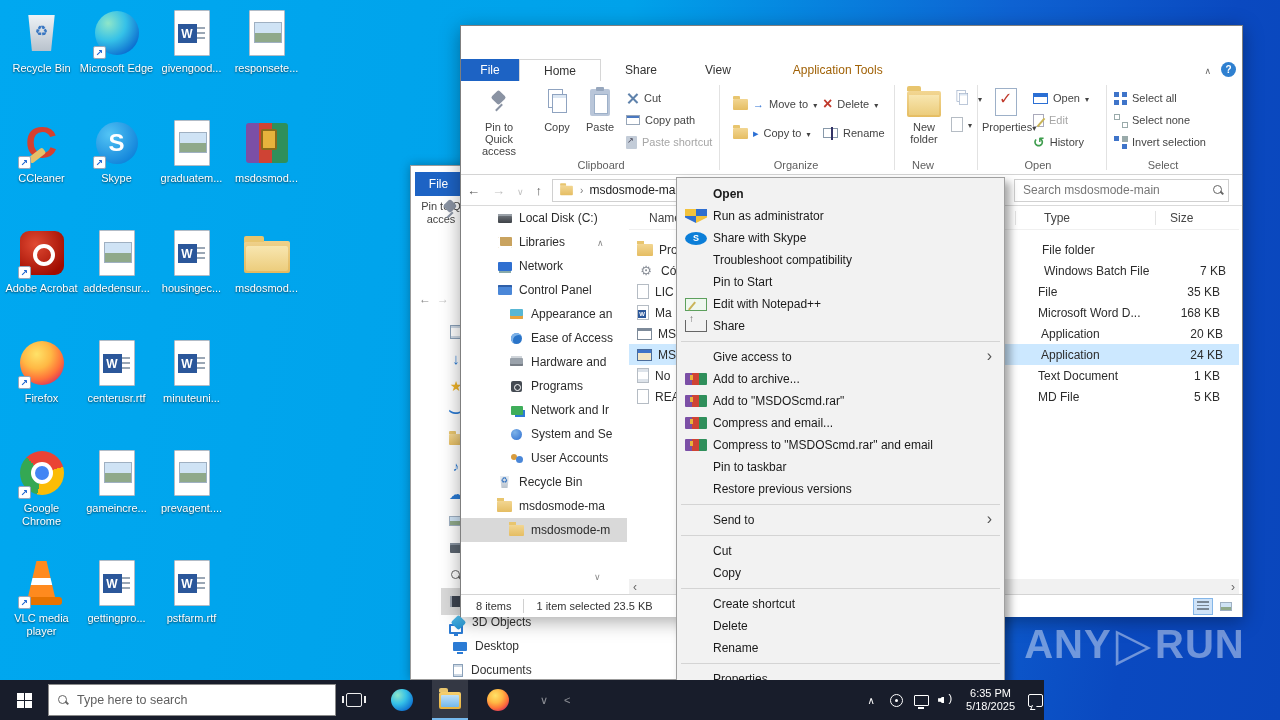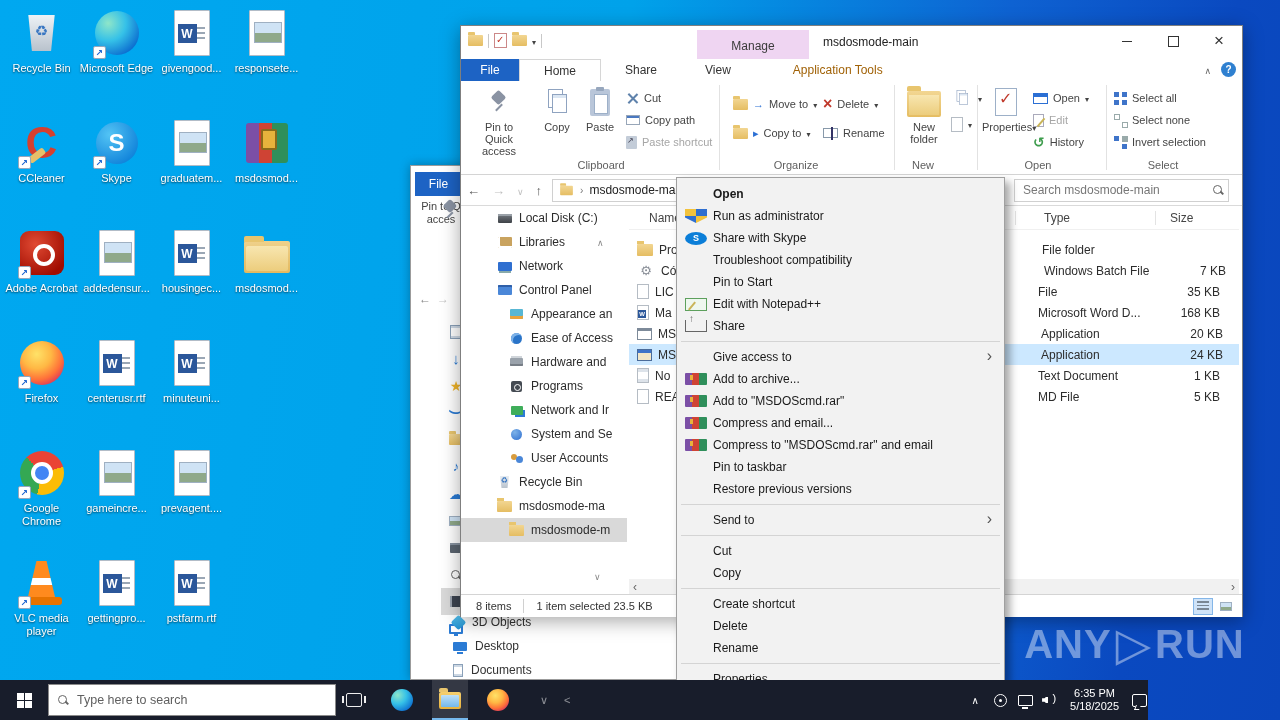--- a/index.html
+++ b/index.html
@@ -292,21 +292,21 @@
   .m-skype::before { content:"S"; }
   .m-npp { width:11px; height:13px; background:#eef7ee; border:1px solid #5da05d; position:relative; }
   .m-npp::after { content:""; position:absolute; left:5px; top:2px; width:2px; height:10px; background:#c9b458; transform:rotate(40deg); }
   .m-share { position:relative; width:13px; height:12px; border:1.5px solid #666; border-top:none; }
   .m-share::after { content:"↑"; position:absolute; left:3px; top:-7px; font-size:10px; color:#666; }
   .m-rar { width:13px; height:12px; border-radius:1px;
            background:linear-gradient(90deg,#7b4fa6 0 32%,#cf4334 32% 62%,#2f8f5b 62% 100%); position:relative; }
   .m-rar::after { content:""; position:absolute; left:5px; top:2px; width:3px; height:5px; background:#e7b33c; }
 
   
-  #taskbar { position:absolute; left:0; top:680px; width:1148px; height:40px; background:#181d2b; z-index:60;
+  #taskbar { position:absolute; left:0; top:680px; width:1044px; height:40px; background:#181d2b; z-index:60;
              display:flex; align-items:center; }
   #start-btn { width:48px; height:40px; display:flex; align-items:center; justify-content:center; }
   .winlogo { width:15px; height:15px; display:grid; grid-template-columns:7px 7px; grid-template-rows:7px 7px; gap:1px; }
   .winlogo span { background:#fff; }
   #tb-search { width:288px; height:32px; background:#fff; border:1px solid #8a8a8a; display:flex; align-items:center; padding:0 8px; gap:8px; }
   #tb-search input { flex:1; border:none; outline:none; font-size:12.5px; color:#5f5f5f; background:transparent;
                      font-family:"Liberation Sans","DejaVu Sans",sans-serif; }
   #tb-search input::placeholder { color:#5f5f5f; opacity:1; }
   .tb-btn { width:36px; height:40px; display:flex; align-items:center; justify-content:center; position:relative; }
   .tb-btn.active { background:rgba(255,255,255,.12); box-shadow:inset 0 -2px 0 #76b9ed; }
@@ -572,37 +572,20 @@
         </div>
         <div class="bw-item">
           <span class="bi b-docs"></span>
           <span>Documents</span>
         </div>
       </div>
   </div>
 
   <div id="win">
 
-    <div id="titlebar">
-      <div id="qat">
-        <span class="fold"></span>
-        <span class="qat-sep"></span>
-        <span class="q-check"></span>
-        <span class="fold"></span>
-        <span class="c-caret"></span>
-        <span class="qat-sep"></span>
-      </div>
-      <div id="manage-tab">Manage</div>
-      <div id="win-title">msdosmode-main</div>
-      <div id="win-controls">
-        <span class="wc c-min"></span>
-        <span class="wc c-max"></span>
-        <span class="wc c-close"></span>
-      </div>
-    </div>
 
     <div id="tabrow">
       <span class="rtab file">File</span>
       <span class="rtab active">Home</span>
       <span class="rtab">Share</span>
       <span class="rtab">View</span>
       <span class="rtab apptools">Application Tools</span>
     </div>
     <div id="ribbon-right">
       <span class="c-chevup"></span>

